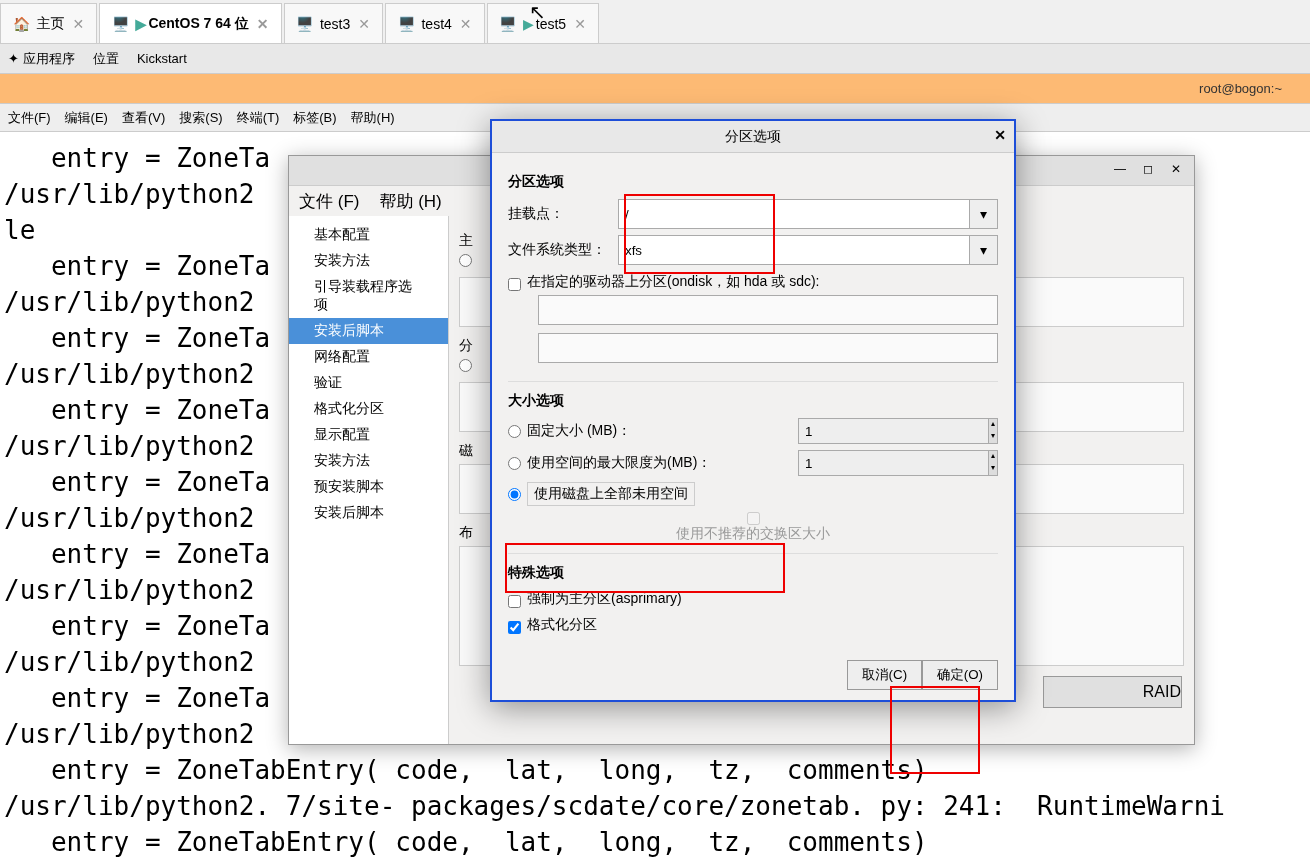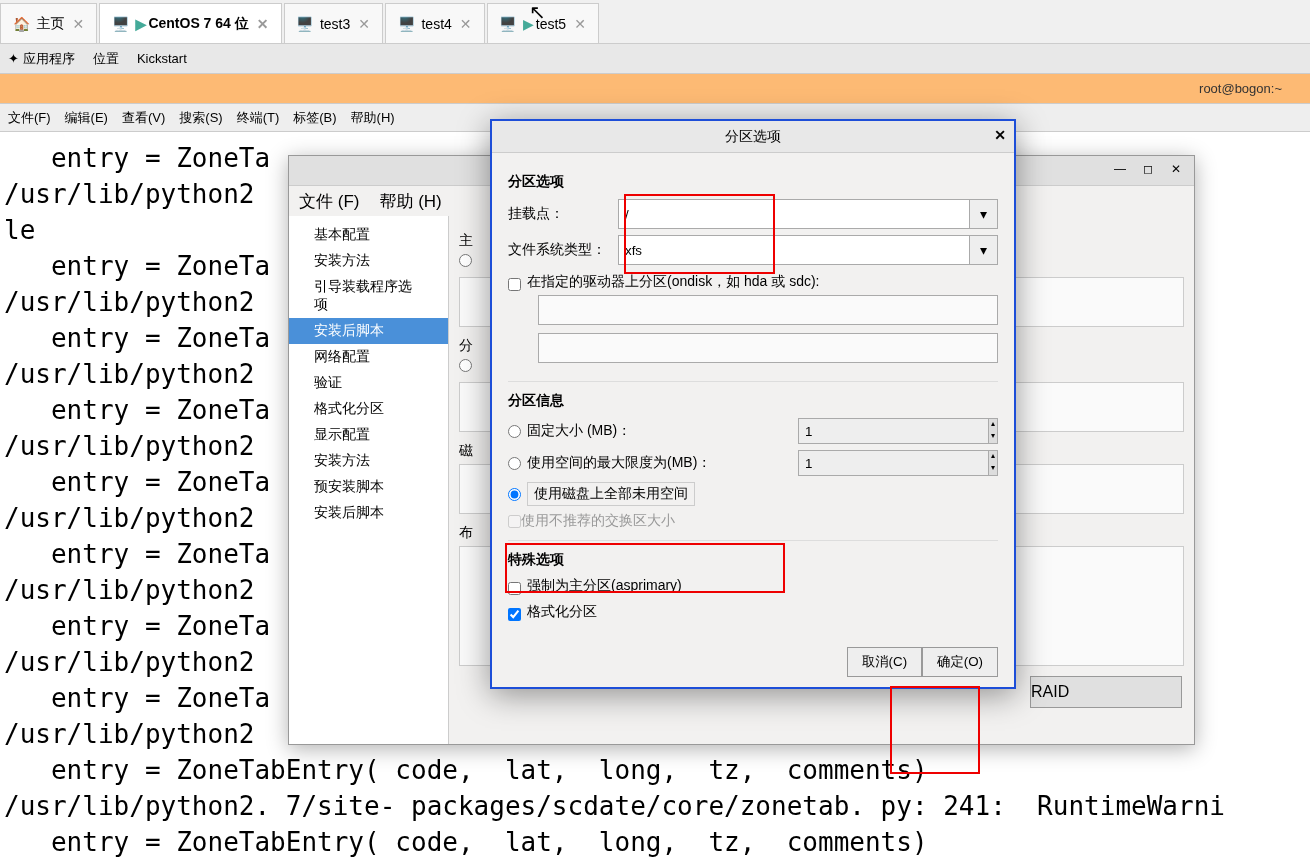--- a/index.html
+++ b/index.html
@@ -30,21 +30,21 @@
 .ks-menubar span { margin-right: 20px; cursor: pointer; }
 .ks-body { display: flex; height: calc(100% - 60px); }
 .ks-sidebar { width: 160px; background: #fff; border-right: 1px solid #ccc; padding-top: 6px; }
 .ks-sidebar-item { padding: 4px 25px; font-size: 14px; cursor: pointer; }
 .ks-sidebar-item.selected { background: #4a90d9; color: #fff; }
 .ks-content { flex: 1; padding: 10px; font-size: 14px; }
 .ks-section-label { font-weight: normal; margin: 6px 0 4px 0; }
 .ks-radio-row { display: flex; align-items: center; margin: 4px 0 10px 0; }
 .ks-radio-row input { margin-right: 6px; }
 .ks-panel { background: #fafafa; border: 1px solid #ccc; height: 50px; margin-bottom: 10px; }
-.raid-btn { position: absolute; right: 12px; bottom: 36px; width: 152px; height: 32px; background: #e0e0e0; border: 1px solid #999; text-align: left; line-height: 30px; cursor: pointer; }
+.raid-btn { position: absolute; right: 12px; bottom: 36px; width: 139px; height: 32px; background: #e0e0e0; border: 1px solid #999; text-align: right; line-height: 30px; cursor: pointer; }
 
 .dialog { position: absolute; left: 490px; top: 119px; width: 526px; background: #f2f1f0; border: 2px solid #1d4ed8; box-shadow: 0 6px 30px rgba(0,0,0,0.4); z-index: 100; }
 .dialog-titlebar { height: 32px; display: flex; align-items: center; justify-content: center; position: relative; font-size: 14px; border-bottom: 1px solid #ccc; background: #e8e8e8; }
 .dialog-close { position: absolute; right: 8px; top: 6px; cursor: pointer; font-weight: bold; }
 .dialog-body { padding: 12px 16px; font-size: 14px; }
 .section-header { font-weight: bold; margin: 8px 0; }
 .form-row { display: flex; align-items: center; margin: 6px 0; }
 .form-row label { width: 110px; }
 .combo { flex: 1; display: flex; }
 .combo input { flex: 1; height: 30px; border: 1px solid #aaa; padding: 0 6px; background: #fff; }
@@ -57,21 +57,21 @@
 .size-row .size-label { flex: 1; }
 .spinner { width: 200px; height: 26px; border: 1px solid #aaa; background: #eee; display: flex; }
 .spinner input { flex: 1; border: none; background: transparent; padding: 0 6px; }
 .spinner .spin-btns { width: 20px; display: flex; flex-direction: column; border-left: 1px solid #aaa; }
 .spinner .spin-btns span { flex: 1; font-size: 8px; text-align: center; cursor: pointer; background: #ddd; }
 .dialog-buttons { display: flex; justify-content: flex-end; padding: 10px 16px; }
 .dlg-btn { padding: 5px 14px; border: 1px solid #999; background: #eee; cursor: pointer; }
 hr.sep { border: none; border-top: 1px solid #ddd; margin: 10px 0; }
 
 .hl-red { position: absolute; border: 2px solid #e00; z-index: 200; pointer-events: none; }
-.disabled { color: #999; }
+.disabled { color: #999; flex-direction: column; }
 .cursor-icon { position: absolute; left: 529px; top: 0px; font-size: 20px; z-index: 300; pointer-events: none; }
 </style>
 </head>
 <body>
 
 <div class="vm-tabs">
   <div class="vm-tab">
     <span class="home-icon">🏠</span>
     <span>主页</span>
     <span class="close">✕</span>
@@ -208,21 +208,21 @@
         <span class="arrow">▾</span>
       </div>
     </div>
     <div class="check-row">
       <input type="checkbox" style="">
       <span>在指定的驱动器上分区(ondisk，如 hda 或 sdc):</span>
     </div>
     <input class="sub-input" style="">
     <input class="sub-input" style="">
     <hr class="sep">
-    <div class="section-header">分区信息</div>
+    <div class="section-header">大小选项</div>
     <div class="size-row">
       <input type="radio" name="sz" style="">
       <span class="size-label">固定大小 (MB)：</span>
       <div class="spinner">
           <input value="1" style="">
           <div class="spin-btns">
             <span>▴</span>
             <span>▾</span>
           </div>
         </div>

